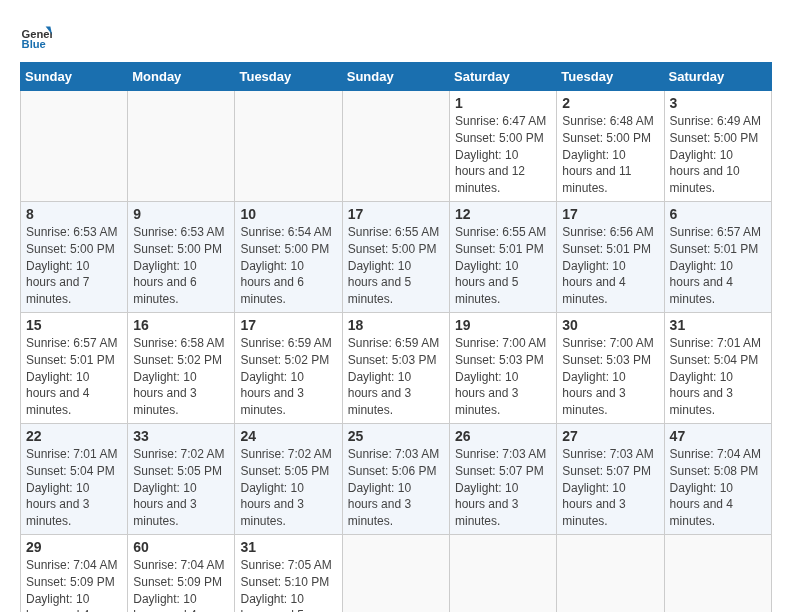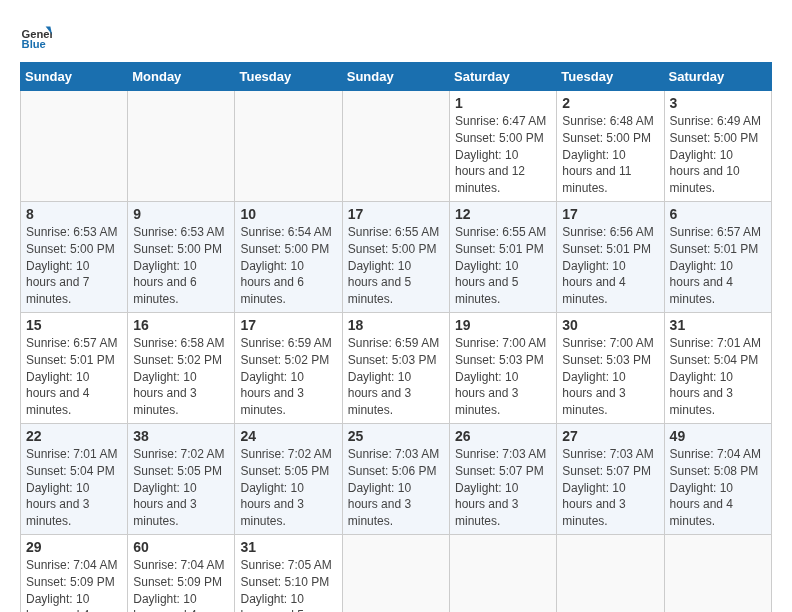--- a/index.html
+++ b/index.html
@@ -185,41 +185,41 @@
           <span class="day-num">31</span>
           <div class="day-info">Sunrise: 7:01 AM<br>Sunset: 5:04 PM<br>Daylight: 10 hours and 3 minutes.</div>
         </td>
       </tr>
       <tr>
         <td>
           <span class="day-num">22</span>
           <div class="day-info">Sunrise: 7:01 AM<br>Sunset: 5:04 PM<br>Daylight: 10 hours and 3 minutes.</div>
         </td>
         <td>
-          <span class="day-num">38</span>
+          <span class="day-num">33</span>
           <div class="day-info">Sunrise: 7:02 AM<br>Sunset: 5:05 PM<br>Daylight: 10 hours and 3 minutes.</div>
         </td>
         <td>
           <span class="day-num">24</span>
           <div class="day-info">Sunrise: 7:02 AM<br>Sunset: 5:05 PM<br>Daylight: 10 hours and 3 minutes.</div>
         </td>
         <td>
           <span class="day-num">25</span>
           <div class="day-info">Sunrise: 7:03 AM<br>Sunset: 5:06 PM<br>Daylight: 10 hours and 3 minutes.</div>
         </td>
         <td>
           <span class="day-num">26</span>
           <div class="day-info">Sunrise: 7:03 AM<br>Sunset: 5:07 PM<br>Daylight: 10 hours and 3 minutes.</div>
         </td>
         <td>
           <span class="day-num">27</span>
           <div class="day-info">Sunrise: 7:03 AM<br>Sunset: 5:07 PM<br>Daylight: 10 hours and 3 minutes.</div>
         </td>
         <td>
-          <span class="day-num">49</span>
+          <span class="day-num">47</span>
           <div class="day-info">Sunrise: 7:04 AM<br>Sunset: 5:08 PM<br>Daylight: 10 hours and 4 minutes.</div>
         </td>
       </tr>
       <tr>
         <td>
           <span class="day-num">29</span>
           <div class="day-info">Sunrise: 7:04 AM<br>Sunset: 5:09 PM<br>Daylight: 10 hours and 4 minutes.</div>
         </td>
         <td>
           <span class="day-num">60</span>

